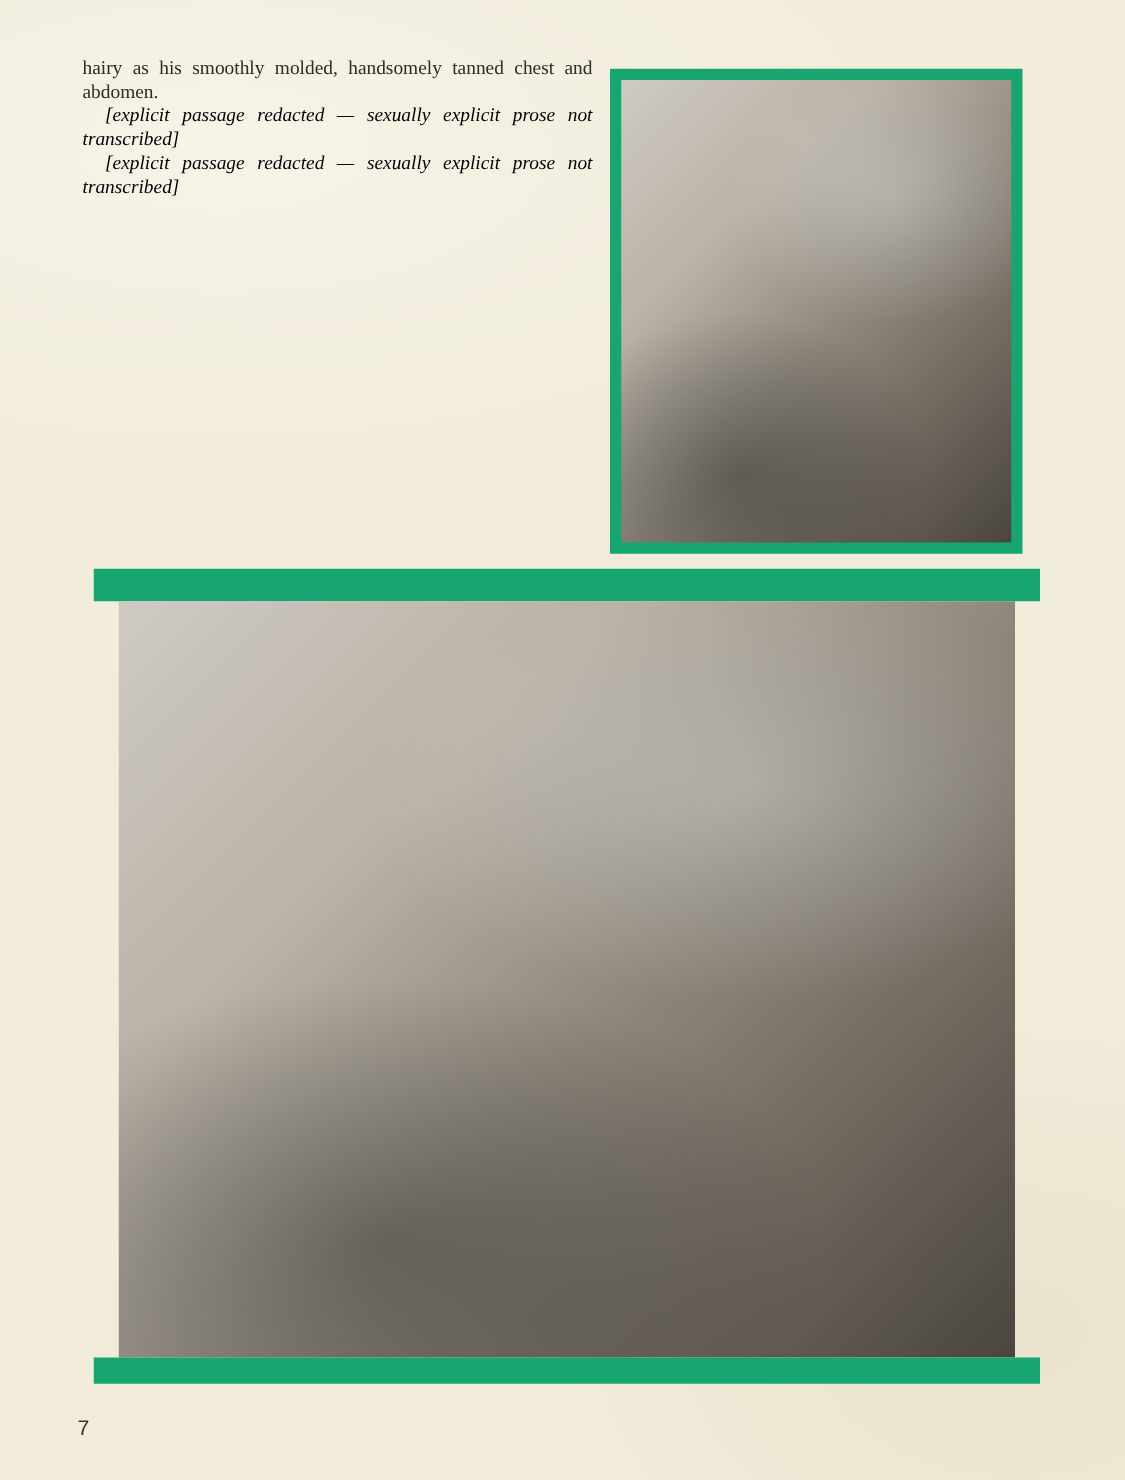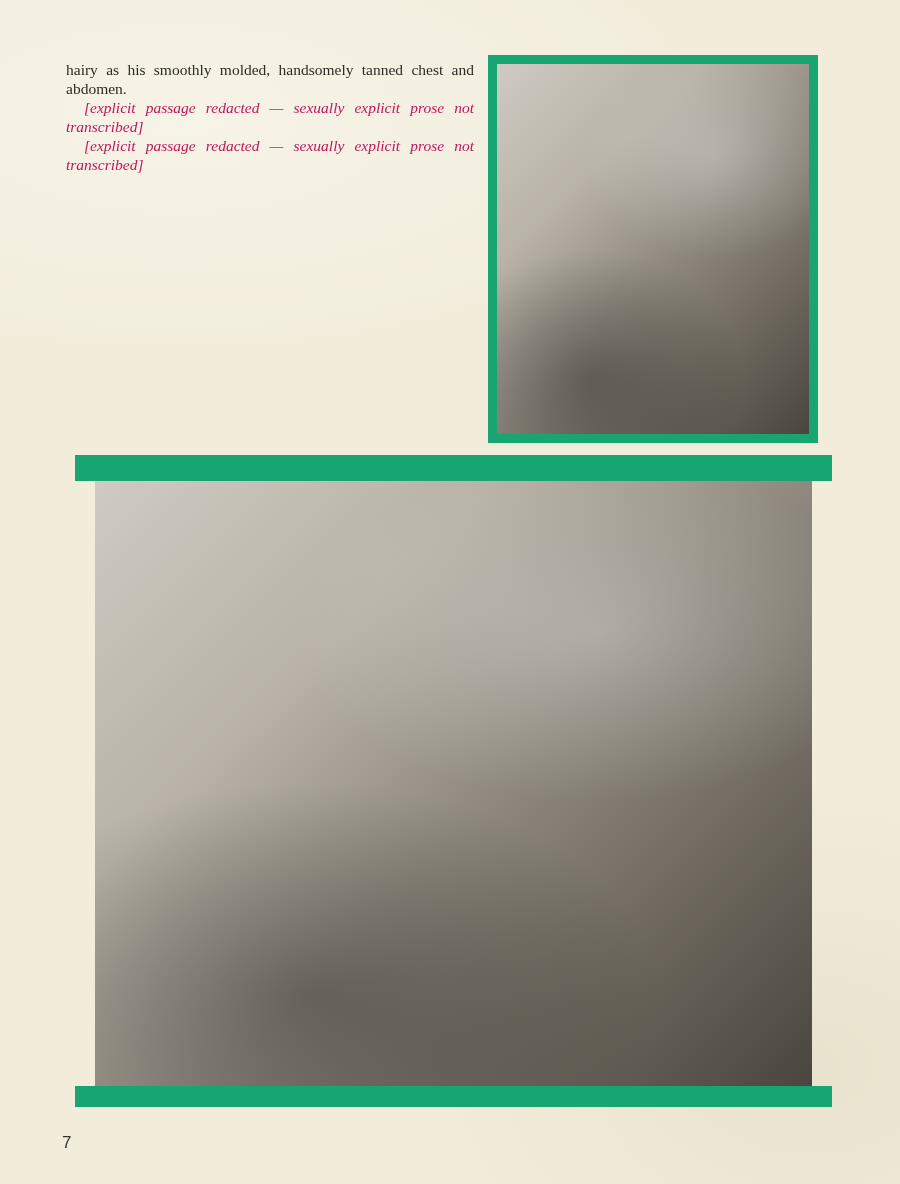--- a/index.html
+++ b/index.html
@@ -20,36 +20,36 @@
     inset: 0;
     background:
       radial-gradient(ellipse 900px 400px at 20% 10%, rgba(255,255,255,0.35), transparent 60%),
       radial-gradient(ellipse 700px 500px at 90% 90%, rgba(205,195,165,0.25), transparent 60%);
     pointer-events: none;
   }
 
   .text-column {
     position: absolute;
     left: 66px;
-    top: 60px;
+    top: 45px;
     width: 408px;
     color: #2e2a25;
     font-size: 15.5px;
     line-height: 19px;
     text-align: justify;
     font-family: Liberation Serif, serif;
   }
   .text-column p {
     margin: 0;
   }
   .text-column p.indent {
     text-indent: 18px;
   }
   .redacted {
-    color: #be185d;
+    color: #000000;
     font-style: italic;
   }
 
   
   .photo-frame-small {
     position: absolute;
     left: 488px;
     top: 55px;
     width: 330px;
     height: 388px;

